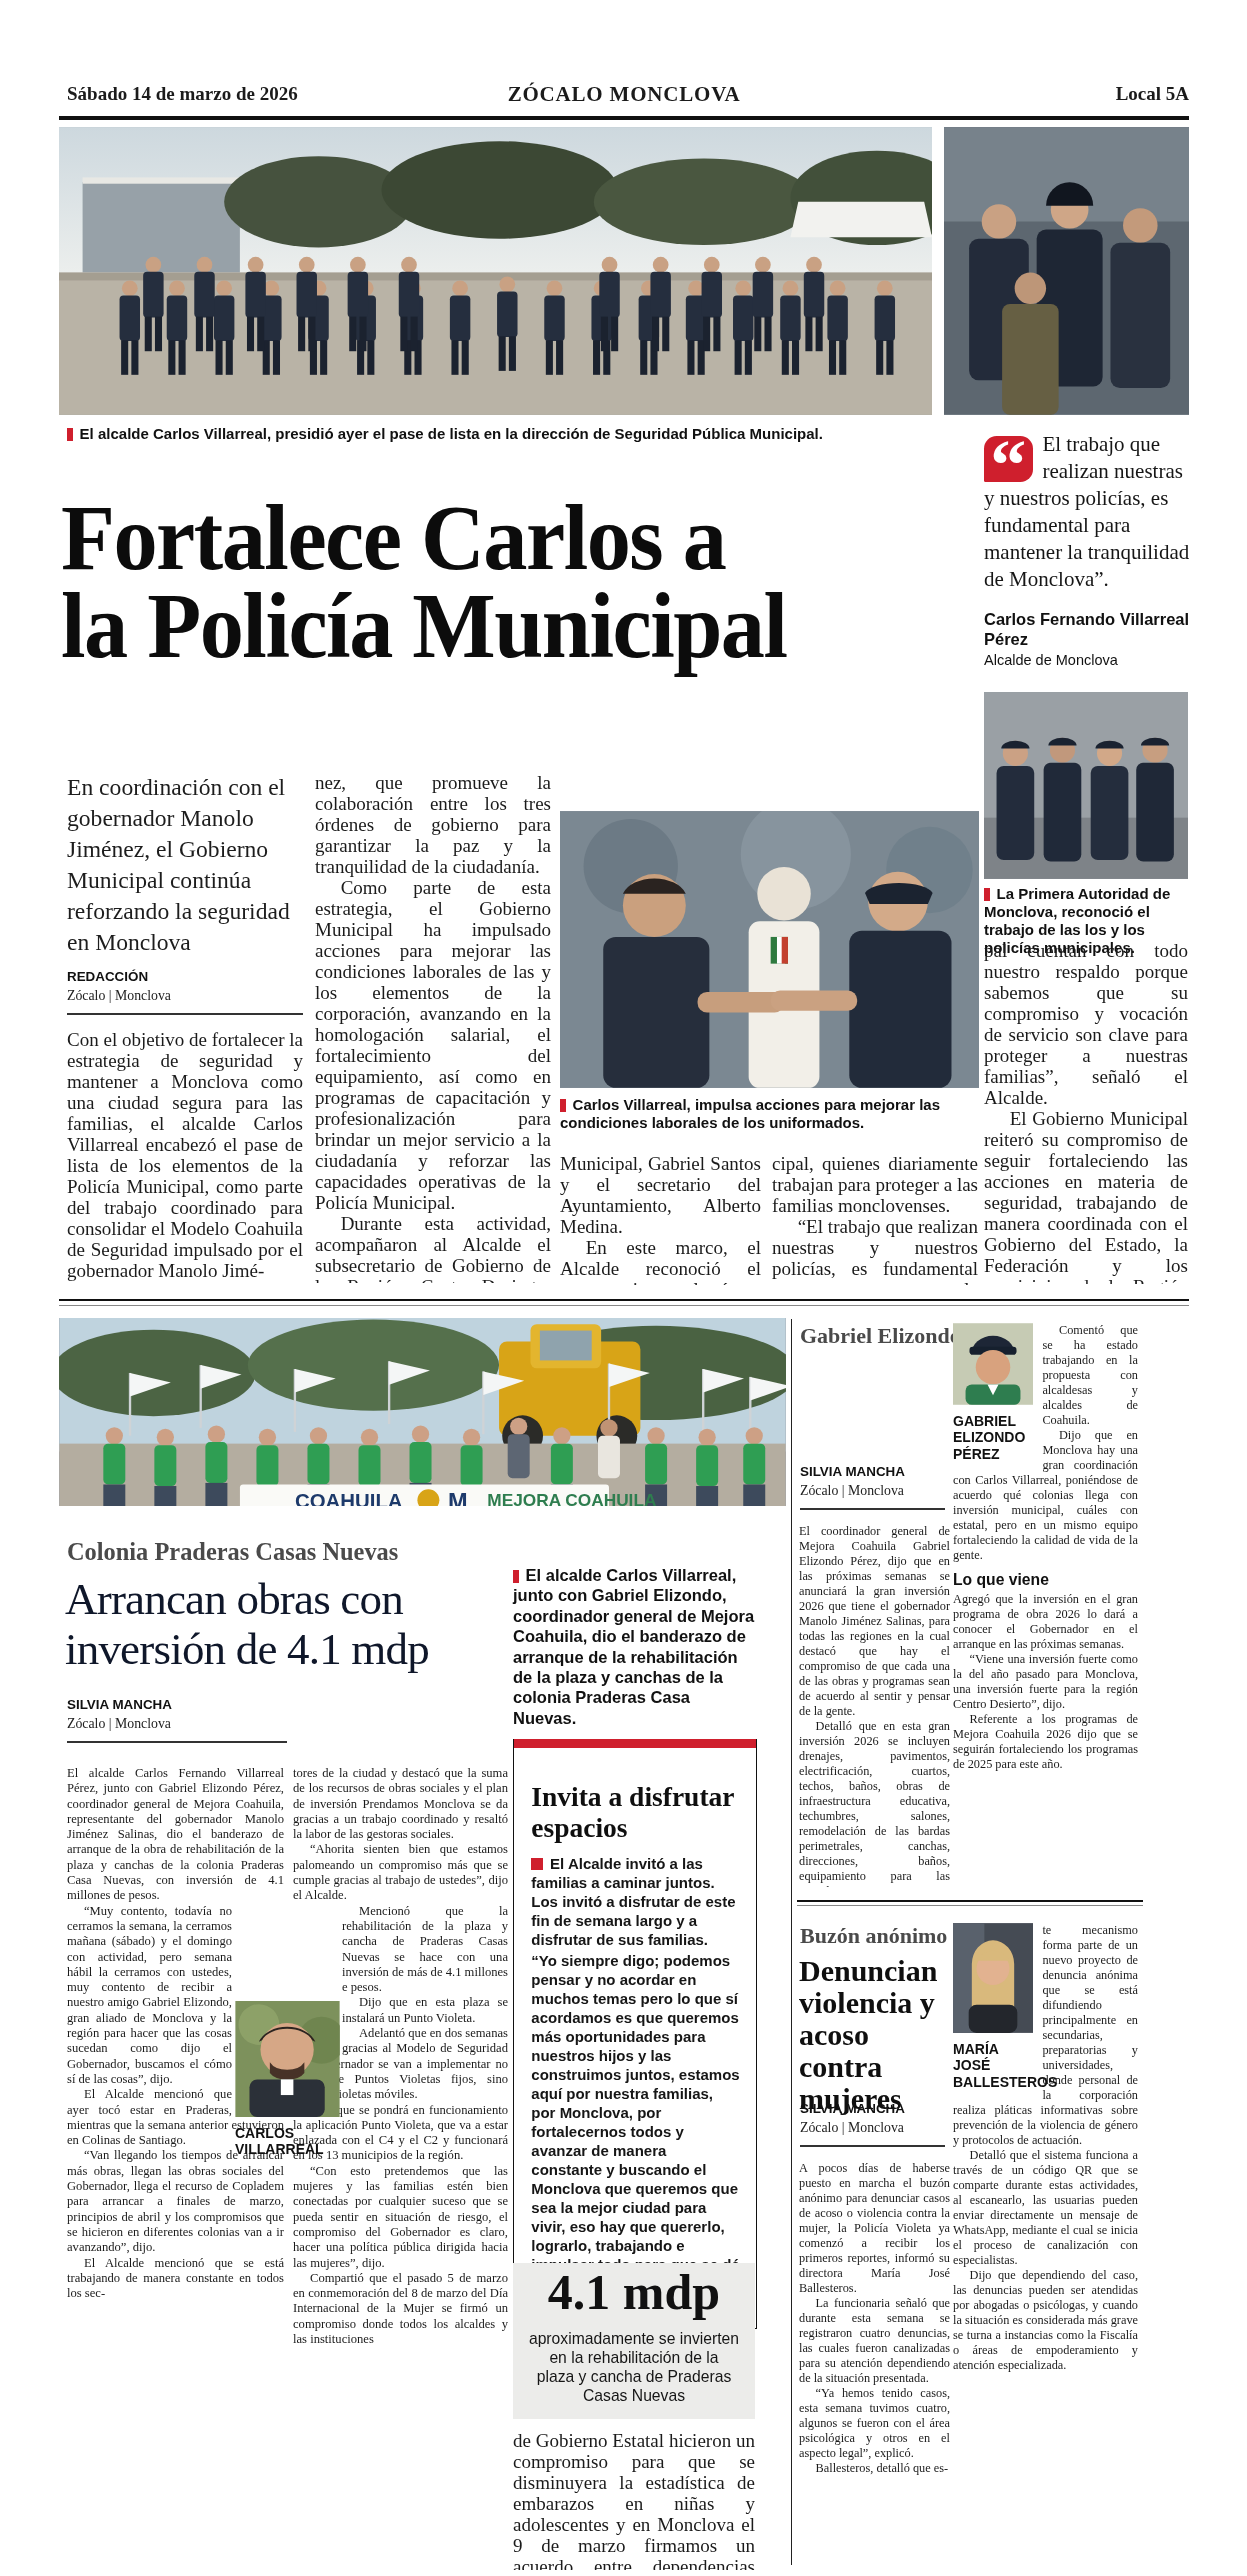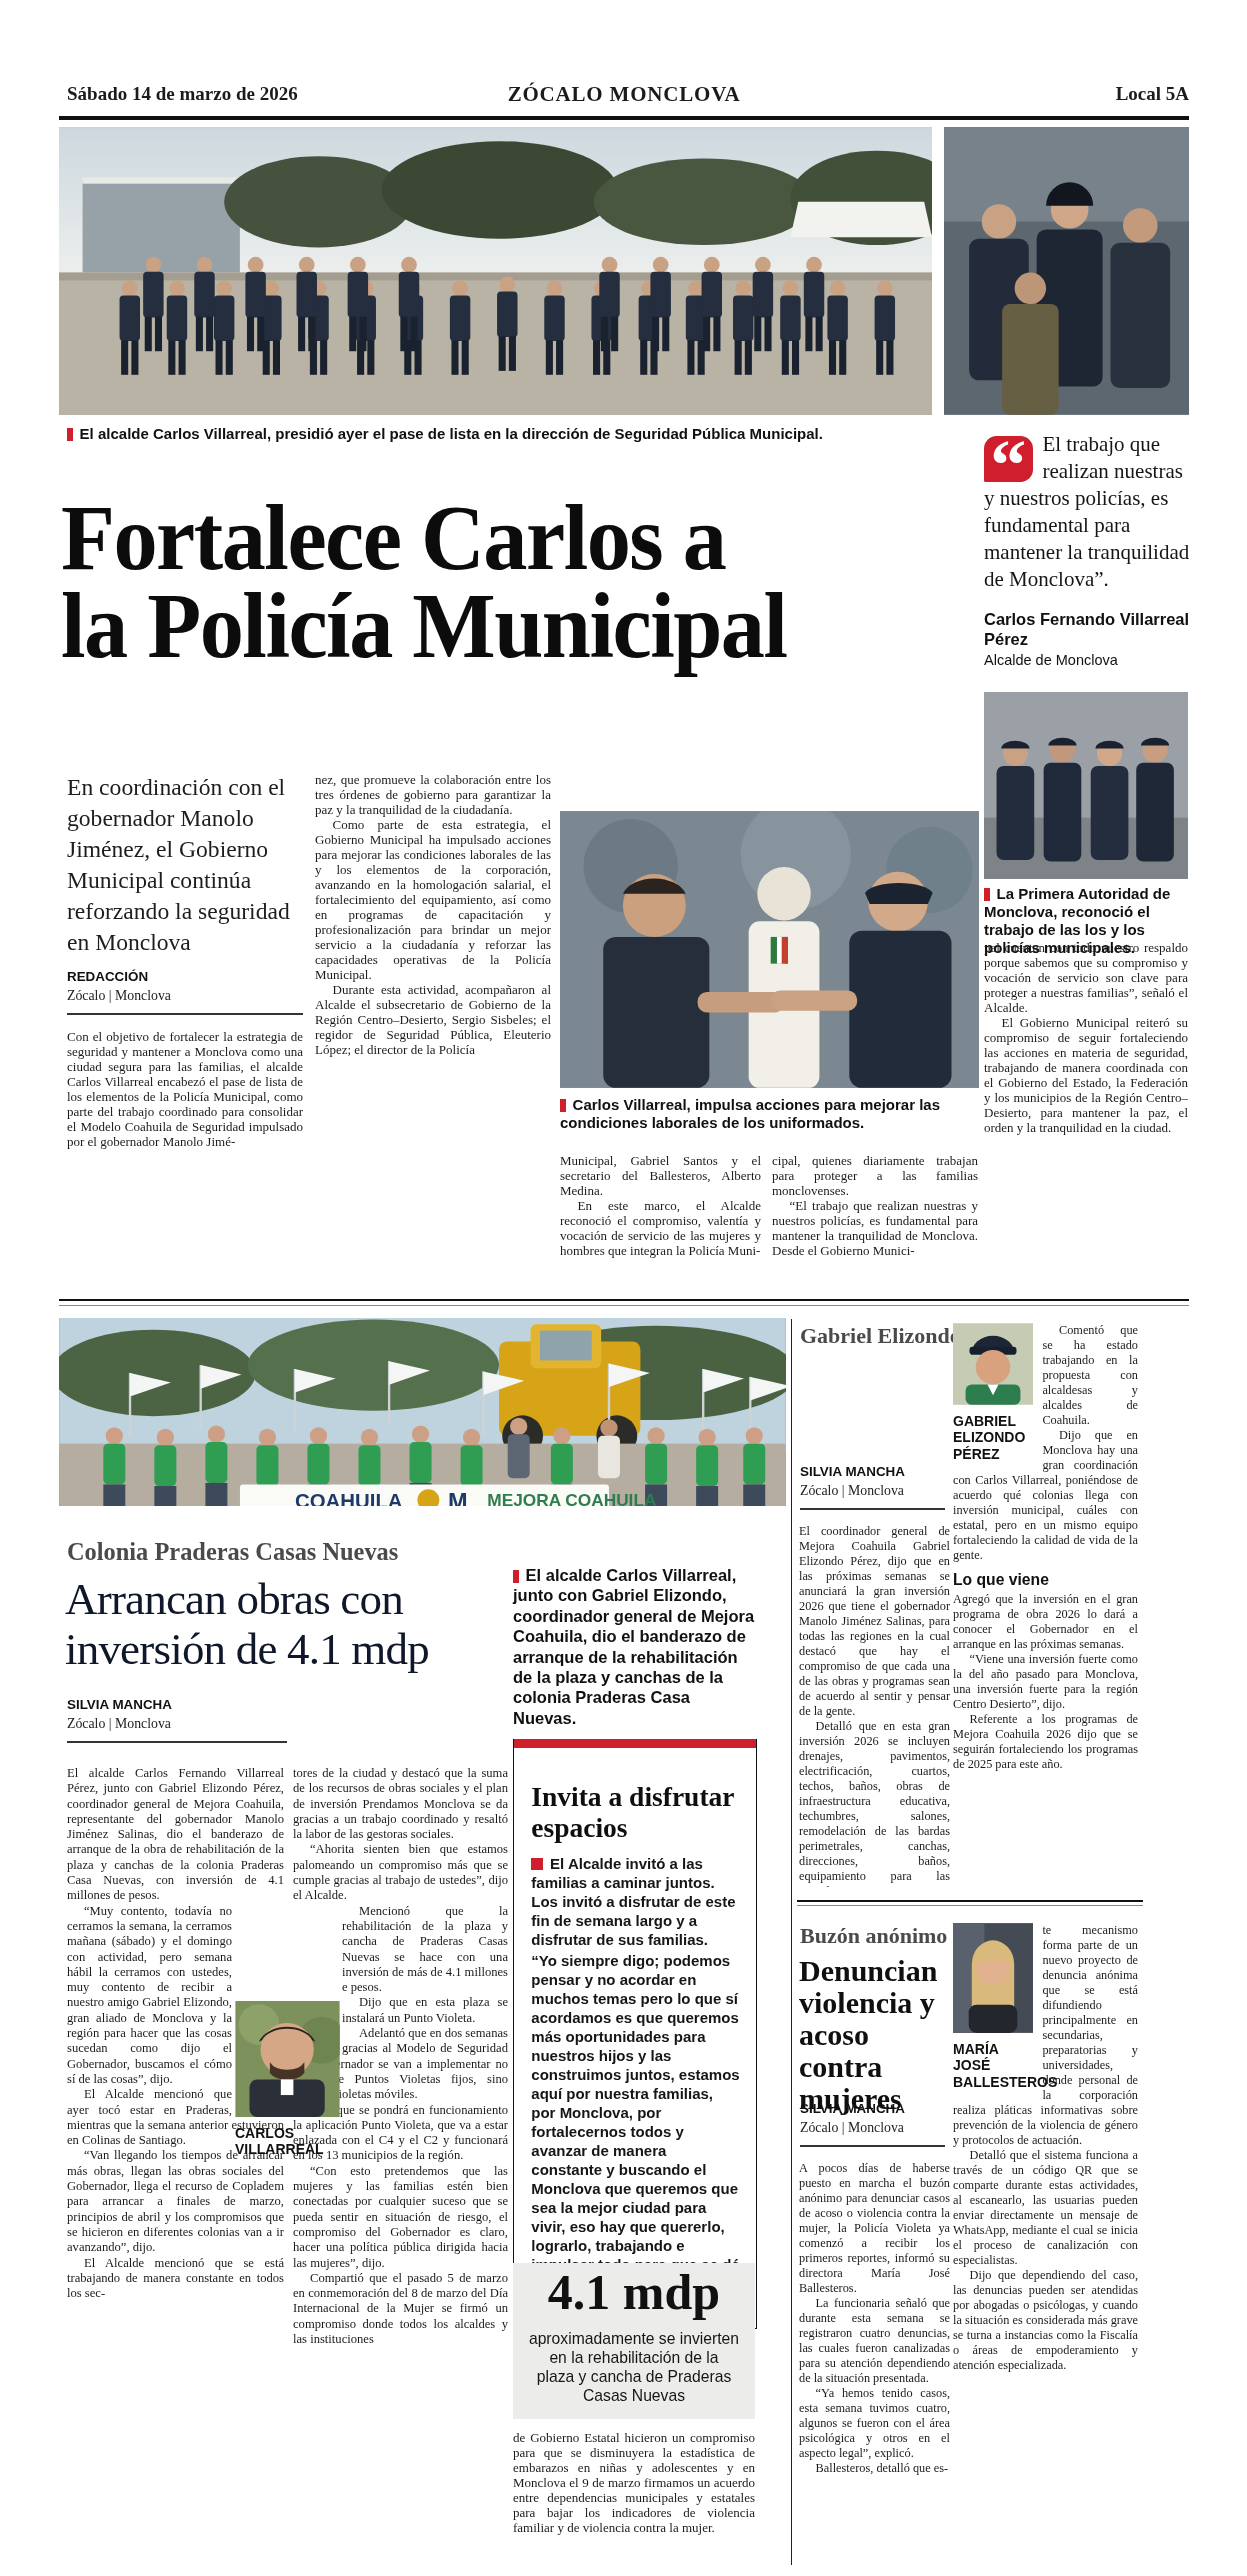--- a/index.html
+++ b/index.html
@@ -22,21 +22,21 @@
   
   .kicker1{left:67px;top:459px;font-size:27px;font-weight:900;letter-spacing:0.8px;color:#151515;}
   .hl1{left:61px;top:494px;width:983px;font-weight:900;font-size:93px;line-height:88px;color:#0c0c0c;
        transform:scaleX(.95);transform-origin:left top;letter-spacing:-1.6px;}
   .standfirst{left:67px;top:772px;width:232px;font-size:23.6px;line-height:31px;color:#1d1d1d;}
   .byname{font-family:"Liberation Sans","DejaVu Sans",sans-serif;font-weight:700;font-size:13.4px;color:#111;}
   .byplace{font-size:13.8px;color:#222;margin-top:3.9px;}
   .byrule{height:1.6px;background:#333;margin-top:9.4px;}
   .bp{text-align:justify;margin:0;}
   .ind{text-indent:1.35em;}
-  .body17 .bp{font-size:13px;line-height:15px;}
+  .body17 .bp{font-size:19px;line-height:21px;}
   .body16 .bp{font-size:12.6px;line-height:15.3px;}
   .body155 .bp{font-size:12.3px;line-height:15px;}
   .col{position:absolute;overflow:hidden;}
   
   .qblock{left:984px;top:431px;width:206px;}
   .qicon{float:left;width:49px;height:46px;background:#cf1f2d;border-radius:12.6px 12.6px 12.6px 1.6px;
          margin:4.7px 9.4px 3.1px 0;position:relative;}
   .qicon span{position:absolute;left:6.3px;top:-6.3px;color:#fff;font-size:72px;line-height:72px;font-weight:700;}
   .qtext{font-size:21px;line-height:27px;color:#161616;}
   .qauthor{font-family:"Liberation Sans","DejaVu Sans",sans-serif;font-weight:700;font-size:16.5px;line-height:19.7px;margin-top:17.3px;color:#111;}
@@ -230,21 +230,21 @@
       <rect x="368" y="152" width="130" height="200" rx="16" fill="#222b3a"></rect>
       <rect x="175" y="230" width="110" height="26" rx="12" fill="#c79e7d"></rect>
       <rect x="268" y="228" width="110" height="26" rx="12" fill="#caa181"></rect>
     </svg>
   </div>
   <div class="abs cap" style="left:560px;top:1096px;width:419px;">
     <span class="bullet"></span><span>Carlos Villarreal, impulsa acciones para mejorar las condiciones laborales de los uniformados.</span>
   </div>
 
   <div class="col body17" style="left:560px;top:1153px;width:201px;height:132px;">
-    <p class="bp">Municipal, Gabriel Santos y el secretario del Ballesteros, Alberto Medina.</p>
+    <p class="bp">Municipal, Gabriel Santos y el secretario del Ayuntamiento, Alberto Medina.</p>
     <p class="bp ind">En este marco, el Alcalde reconoció el compromiso, valentía y vocación de servicio de las mujeres y hombres que integran la Policía Muni-</p>
   </div>
   <div class="col body17" style="left:772px;top:1153px;width:206px;height:132px;">
     <p class="bp">cipal, quienes diariamente trabajan para proteger a las familias monclovenses.</p>
     <p class="bp ind">“El trabajo que realizan nuestras y nuestros policías, es fundamental para mantener la tranquilidad de Monclova. Desde el Gobierno Munici-</p>
   </div>
   <div class="col body17" style="left:984px;top:940px;width:204px;height:344px;">
     <p class="bp">pal cuentan con todo nuestro respaldo porque sabemos que su compromiso y vocación de servicio son clave para proteger a nuestras familias”, señaló el Alcalde.</p>
     <p class="bp ind">El Gobierno Municipal reiteró su compromiso de seguir fortaleciendo las acciones en materia de seguridad, trabajando de manera coordinada con el Gobierno del Estado, la Federación y los municipios de la Región Centro–Desierto, para mantener la paz, el orden y la tranquilidad en la ciudad.</p>
   </div>

